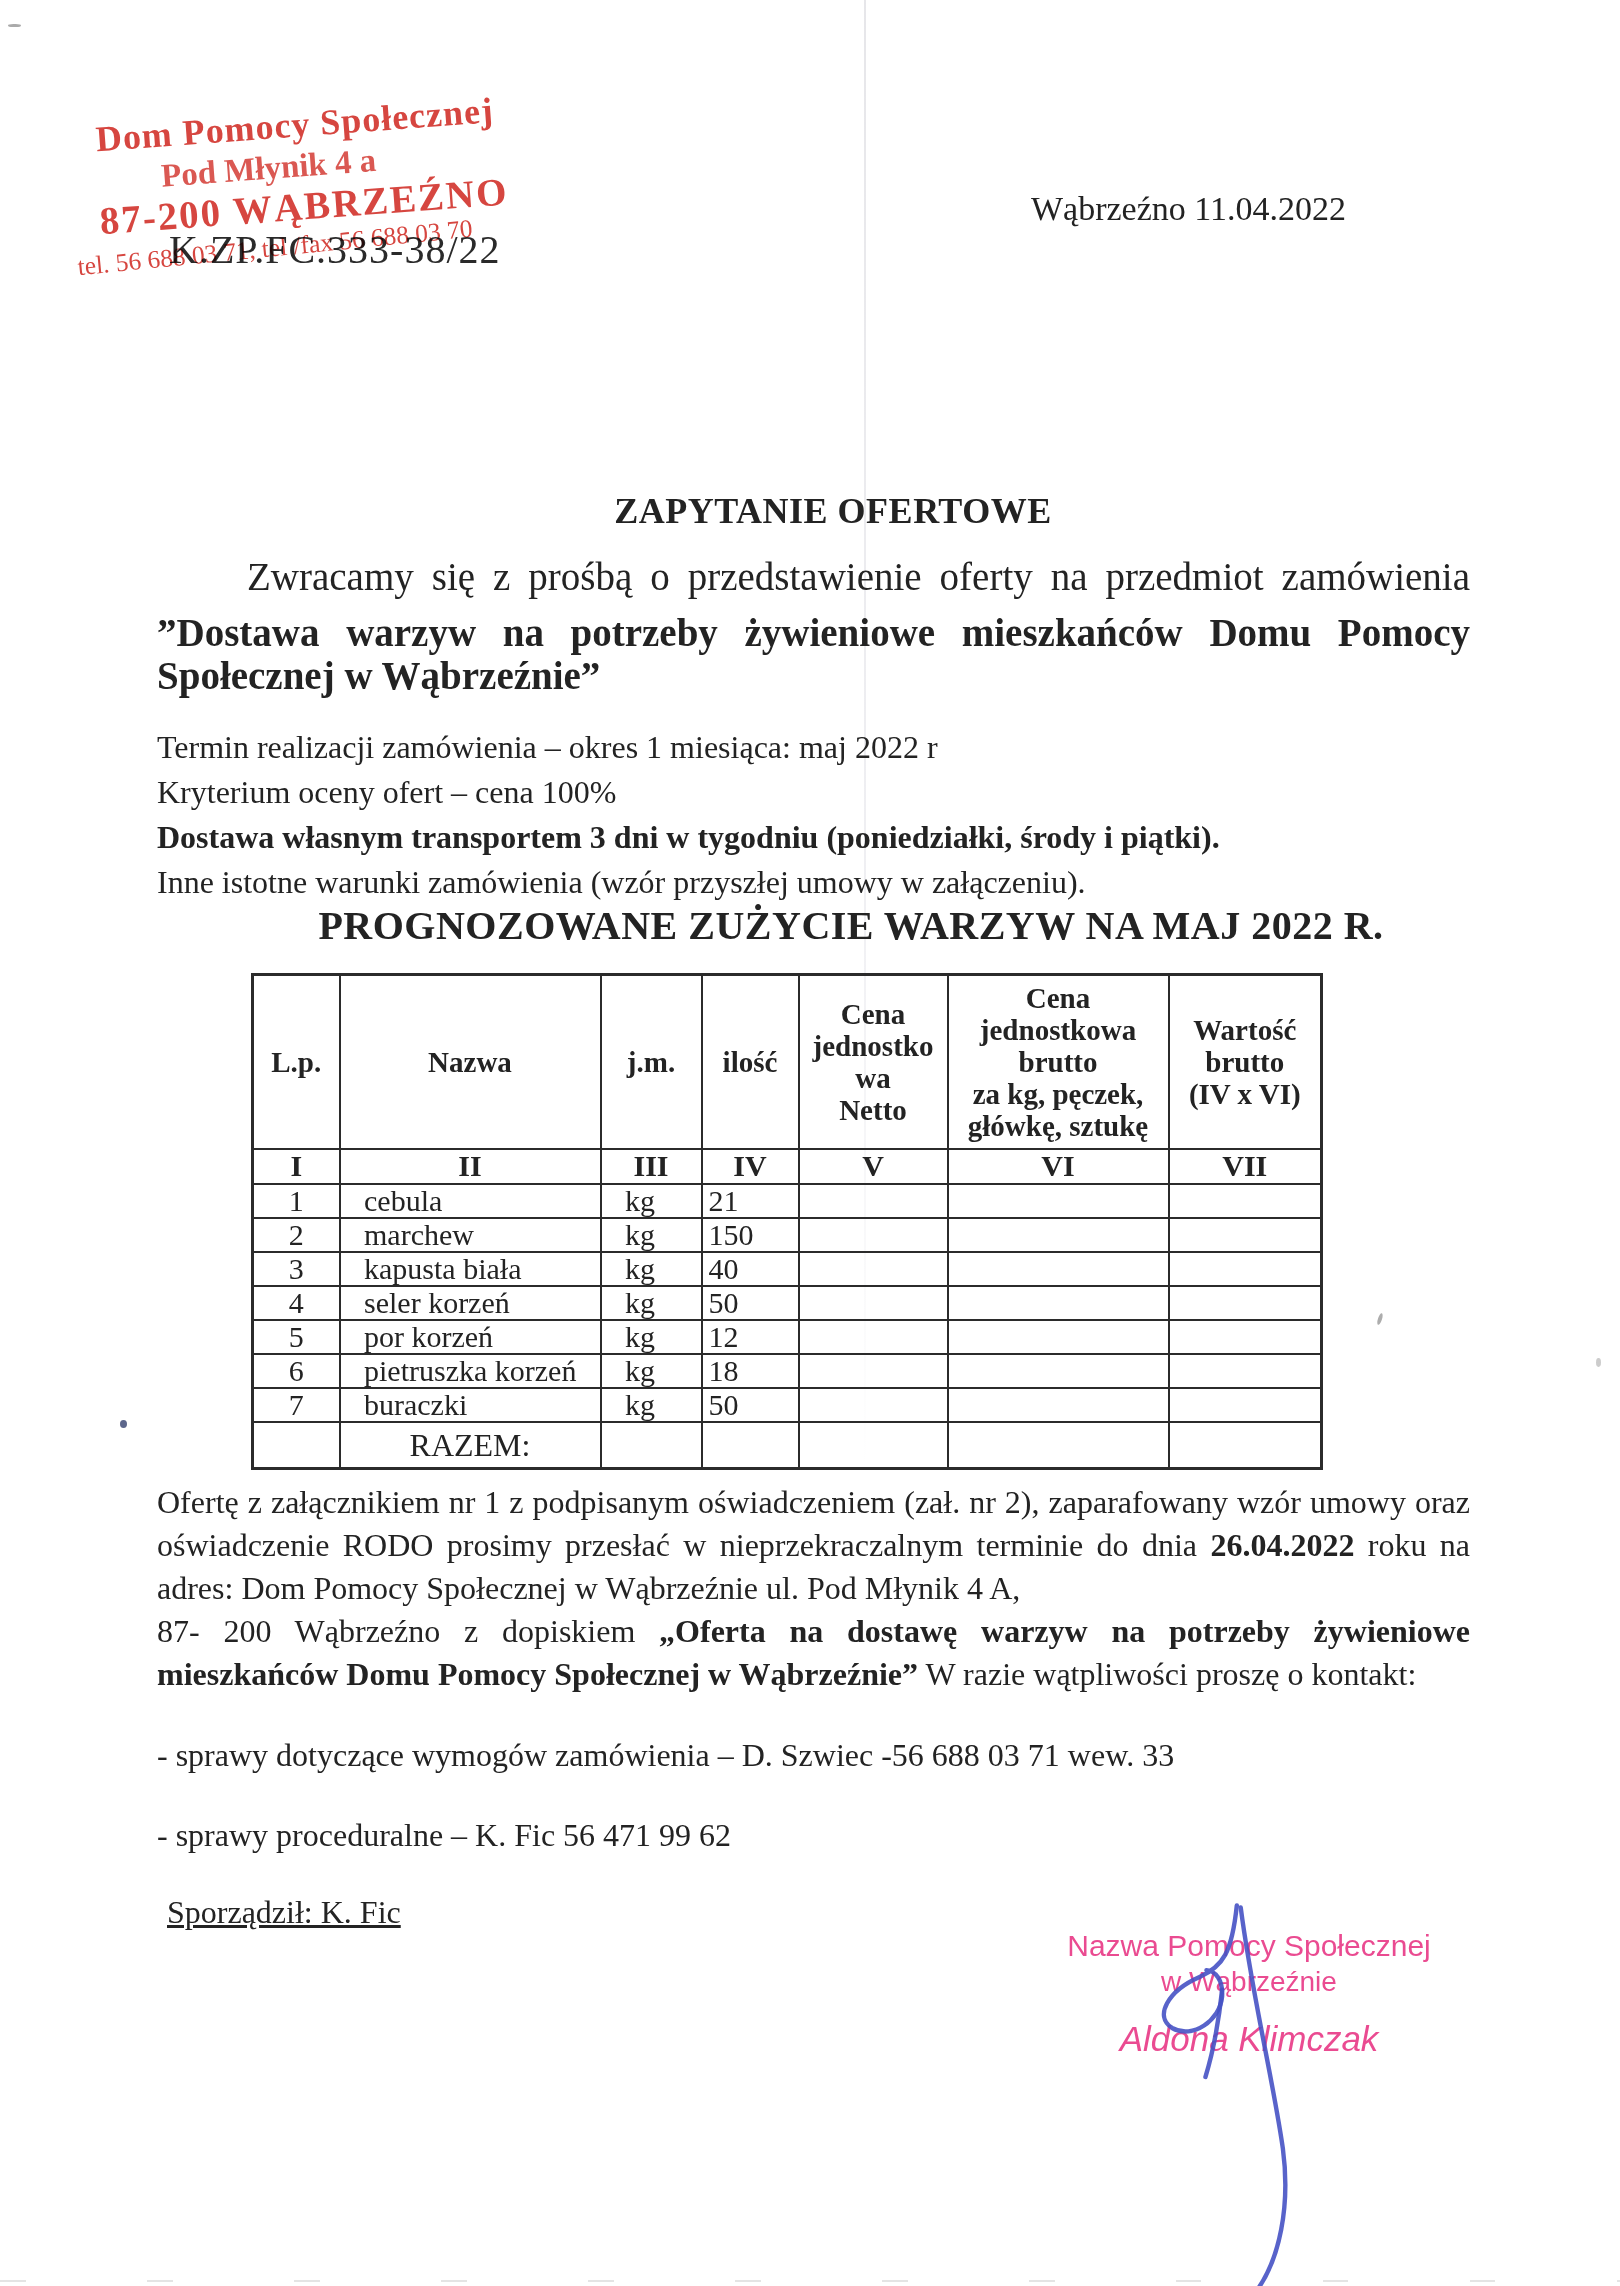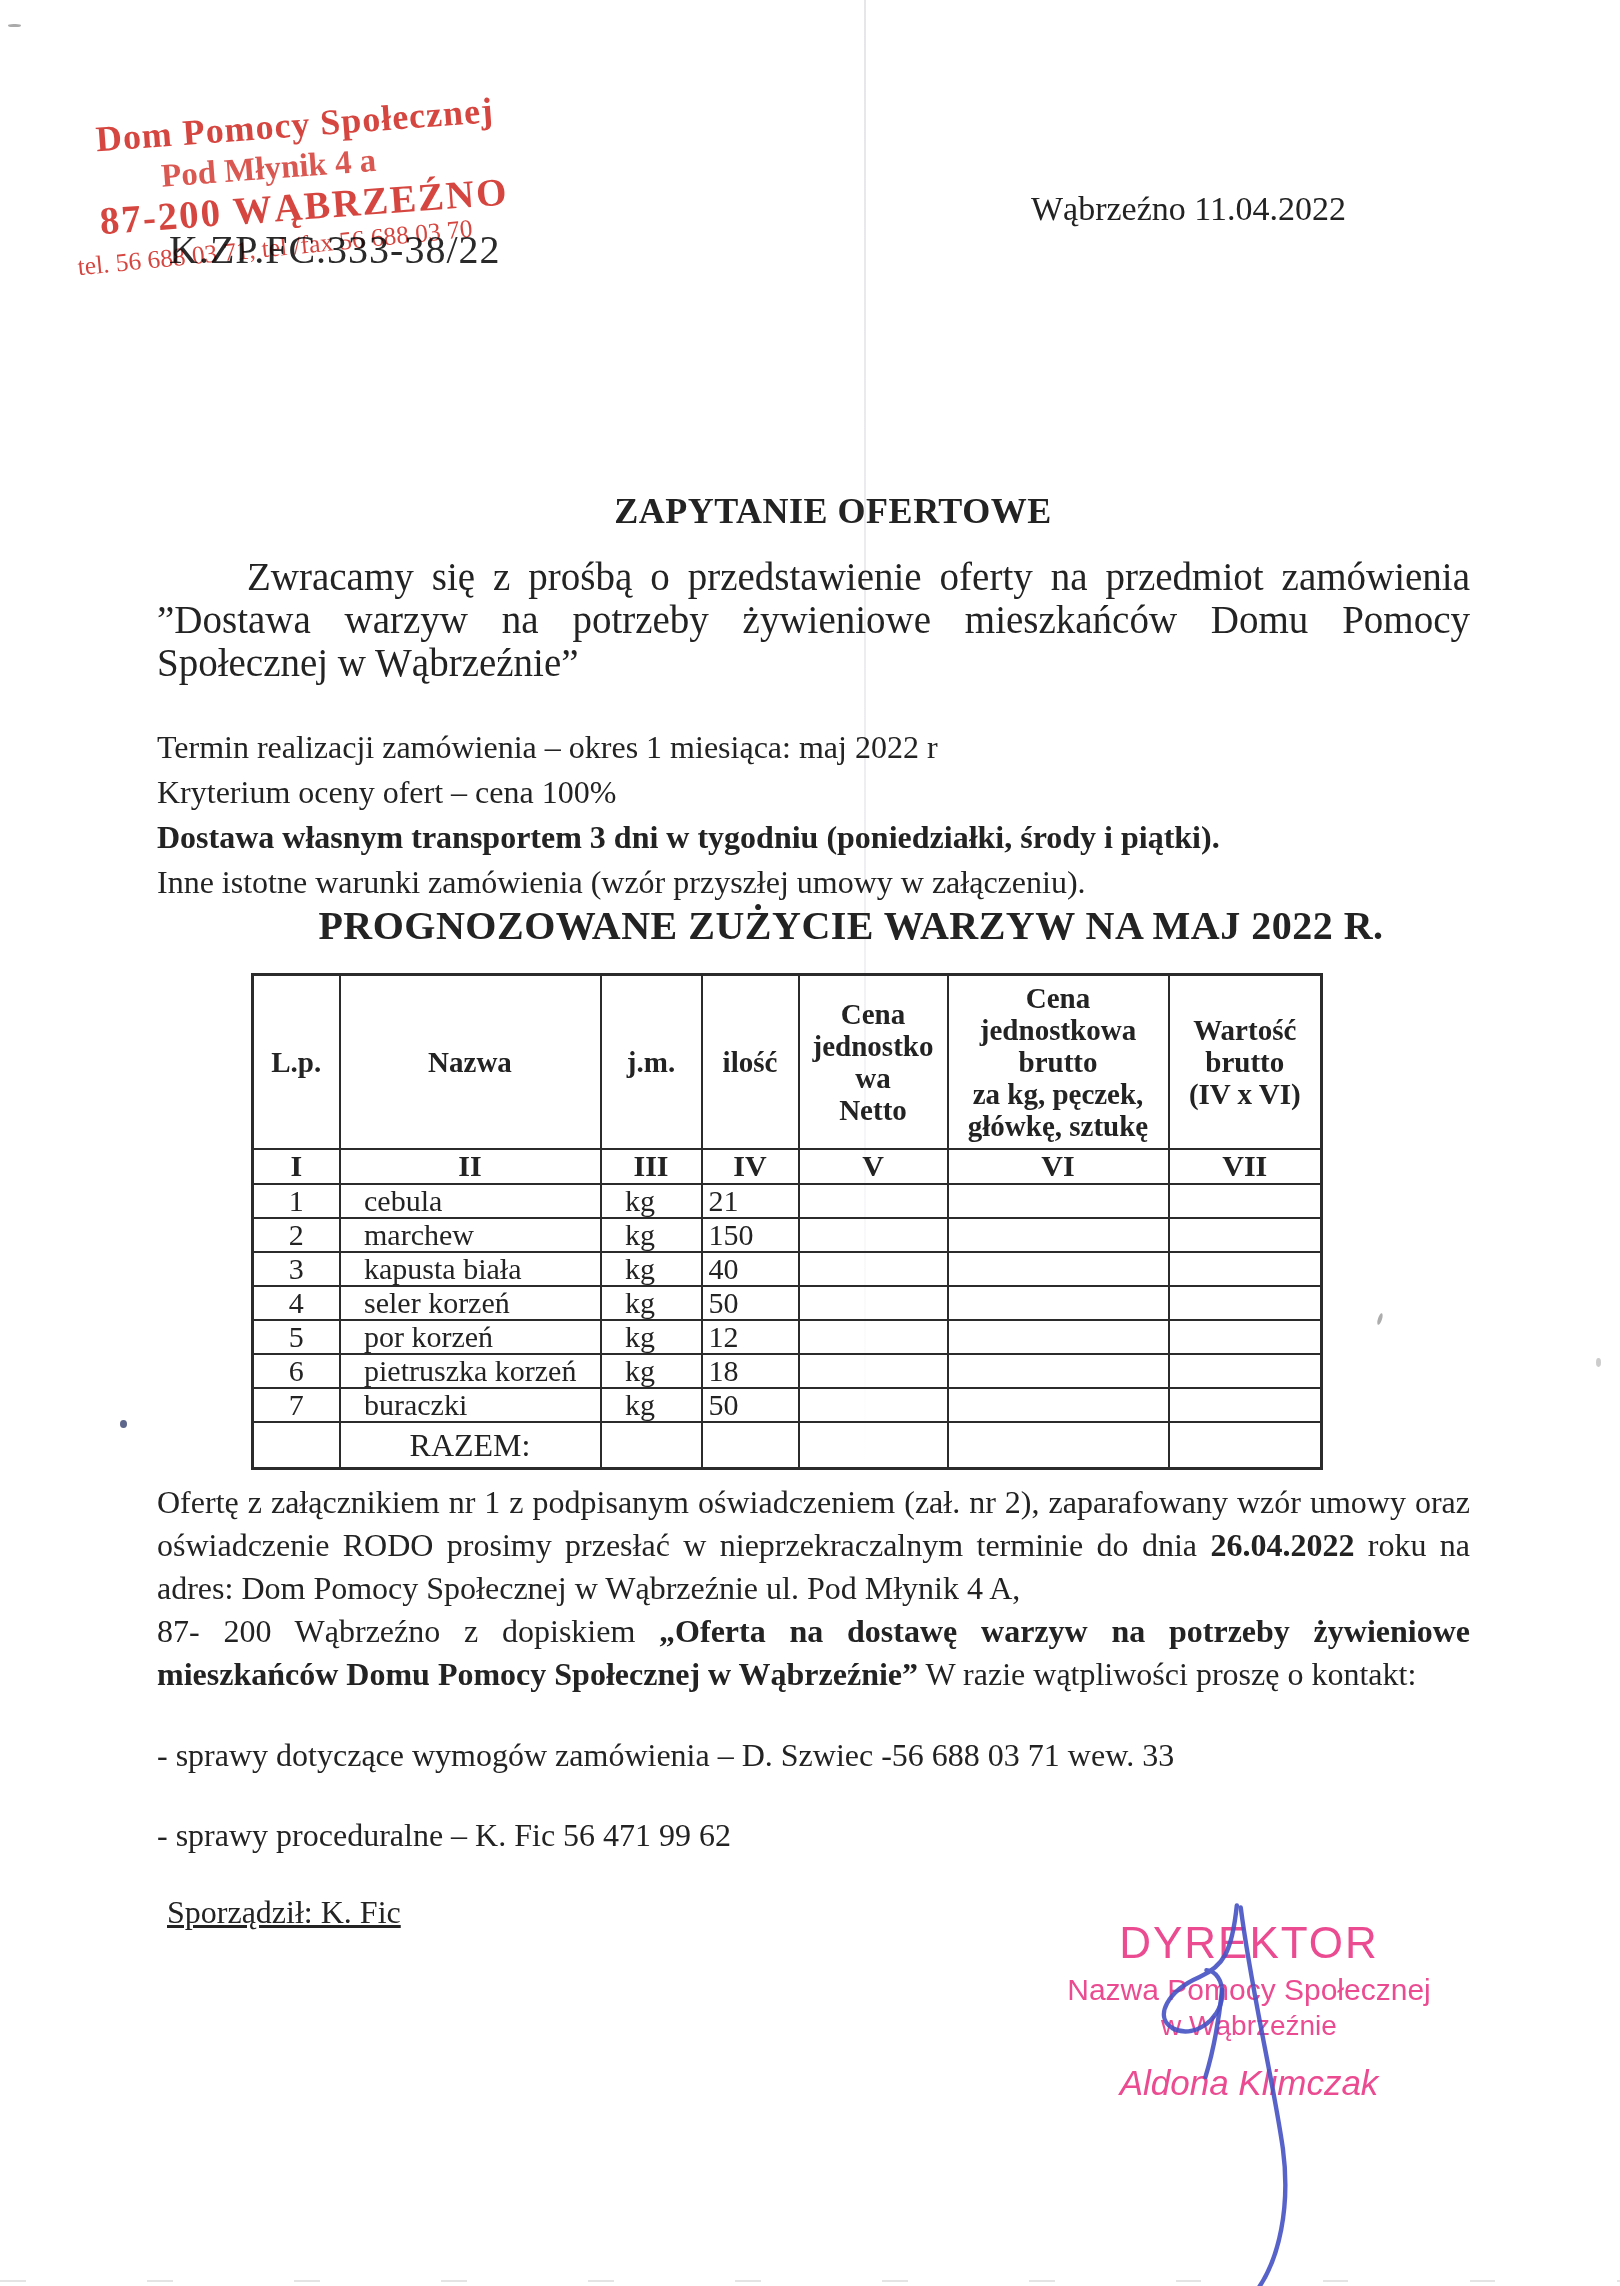--- a/index.html
+++ b/index.html
@@ -58,21 +58,21 @@
 
   .date-line{position:absolute;left:1031px;top:190px;font-size:34px;}
 
   .doc-title{
     position:absolute;left:196px;top:490px;width:1274px;
     text-align:center;font-size:36px;font-weight:700;letter-spacing:0.5px;
   }
 
   .intro{position:absolute;left:157px;top:555px;width:1313px;font-size:39px;line-height:43px;}
   .intro .lead{text-align:justify;text-align-last:justify;text-indent:90px;}
-  .intro .subject{font-weight:400;text-align:justify;}
+  .intro .subject{font-weight:700;text-align:justify;margin-top:13px;}
 
   .terms{position:absolute;left:157px;top:725px;width:1313px;font-size:32px;line-height:45px;}
   .terms .bold{font-weight:700;}
 
   .table-title{
     position:absolute;left:196px;top:902px;width:1310px;
     text-align:center;font-size:40px;font-weight:700;letter-spacing:0.5px;
   }
 
   .doc-table{
@@ -282,21 +282,20 @@
     <span>Ofertę z załącznikiem nr 1 z podpisanym oświadczeniem (zał. nr 2), zaparafowany wzór umowy oraz oświadczenie RODO prosimy przesłać  w nieprzekraczalnym terminie do dnia </span><span class="bold">26.04.2022</span><span> roku na adres: Dom Pomocy Społecznej w Wąbrzeźnie ul. Pod Młynik 4 A,</span><br>
     <span>87- 200 Wąbrzeźno z dopiskiem </span><span class="bold">„Oferta na dostawę warzyw na potrzeby żywieniowe mieszkańców Domu Pomocy Społecznej w Wąbrzeźnie”</span><span> W razie wątpliwości proszę o kontakt:</span>
   </div>
 
   <div class="contact-1">- sprawy dotyczące wymogów zamówienia – D. Szwiec  -56 688 03 71 wew. 33</div>
   <div class="contact-2">- sprawy proceduralne – K. Fic 56 471 99 62</div>
 
   <div class="prepared-by">Sporządził: K. Fic</div>
 
   <div class="director-stamp">
-    <div class="role">DYREKTOR</div>
     <div class="org1">Nazwa Pomocy Społecznej</div>
     <div class="org2">w Wąbrzeźnie</div>
     <div class="name">Aldona Klimczak</div>
   </div>
 
   <svg class="sig-svg" viewBox="0 0 1653 2333" xmlns="http://www.w3.org/2000/svg">
     <path d="M1262 1944 C1257 1992 1248 2006 1224 2017 C1192 2031 1177 2057 1196 2069 C1217 2081 1245 2061 1247 2037 C1248 2019 1240 2011 1231 2010"></path>
     <path d="M1247 2030 C1243 2068 1237 2096 1230 2119"></path>
     <path d="M1266 1946 C1277 2032 1299 2122 1309 2192 C1317 2252 1305 2305 1283 2336"></path>
   </svg>

